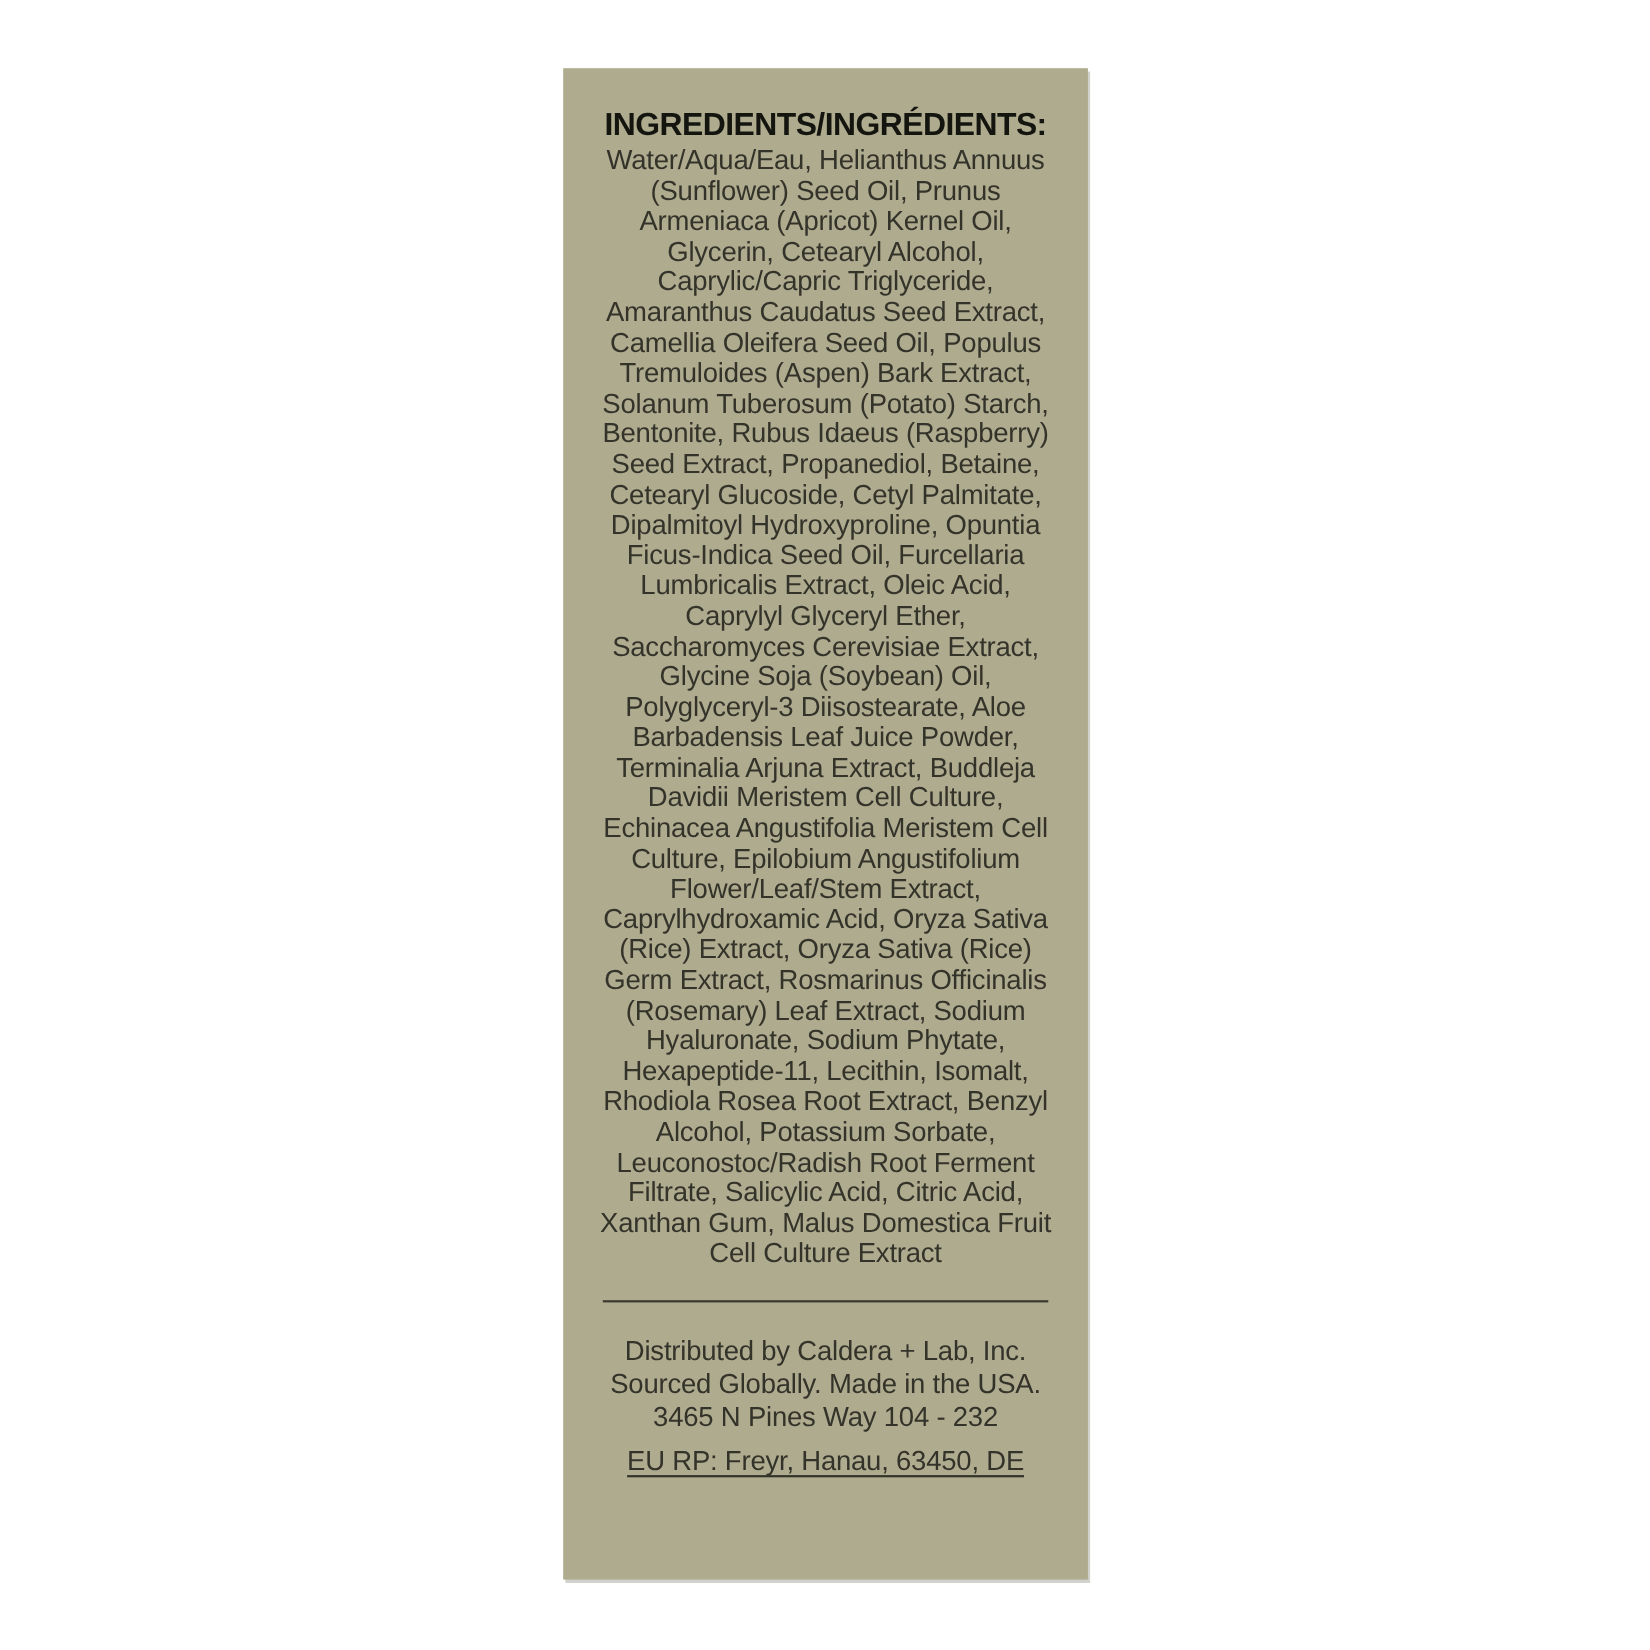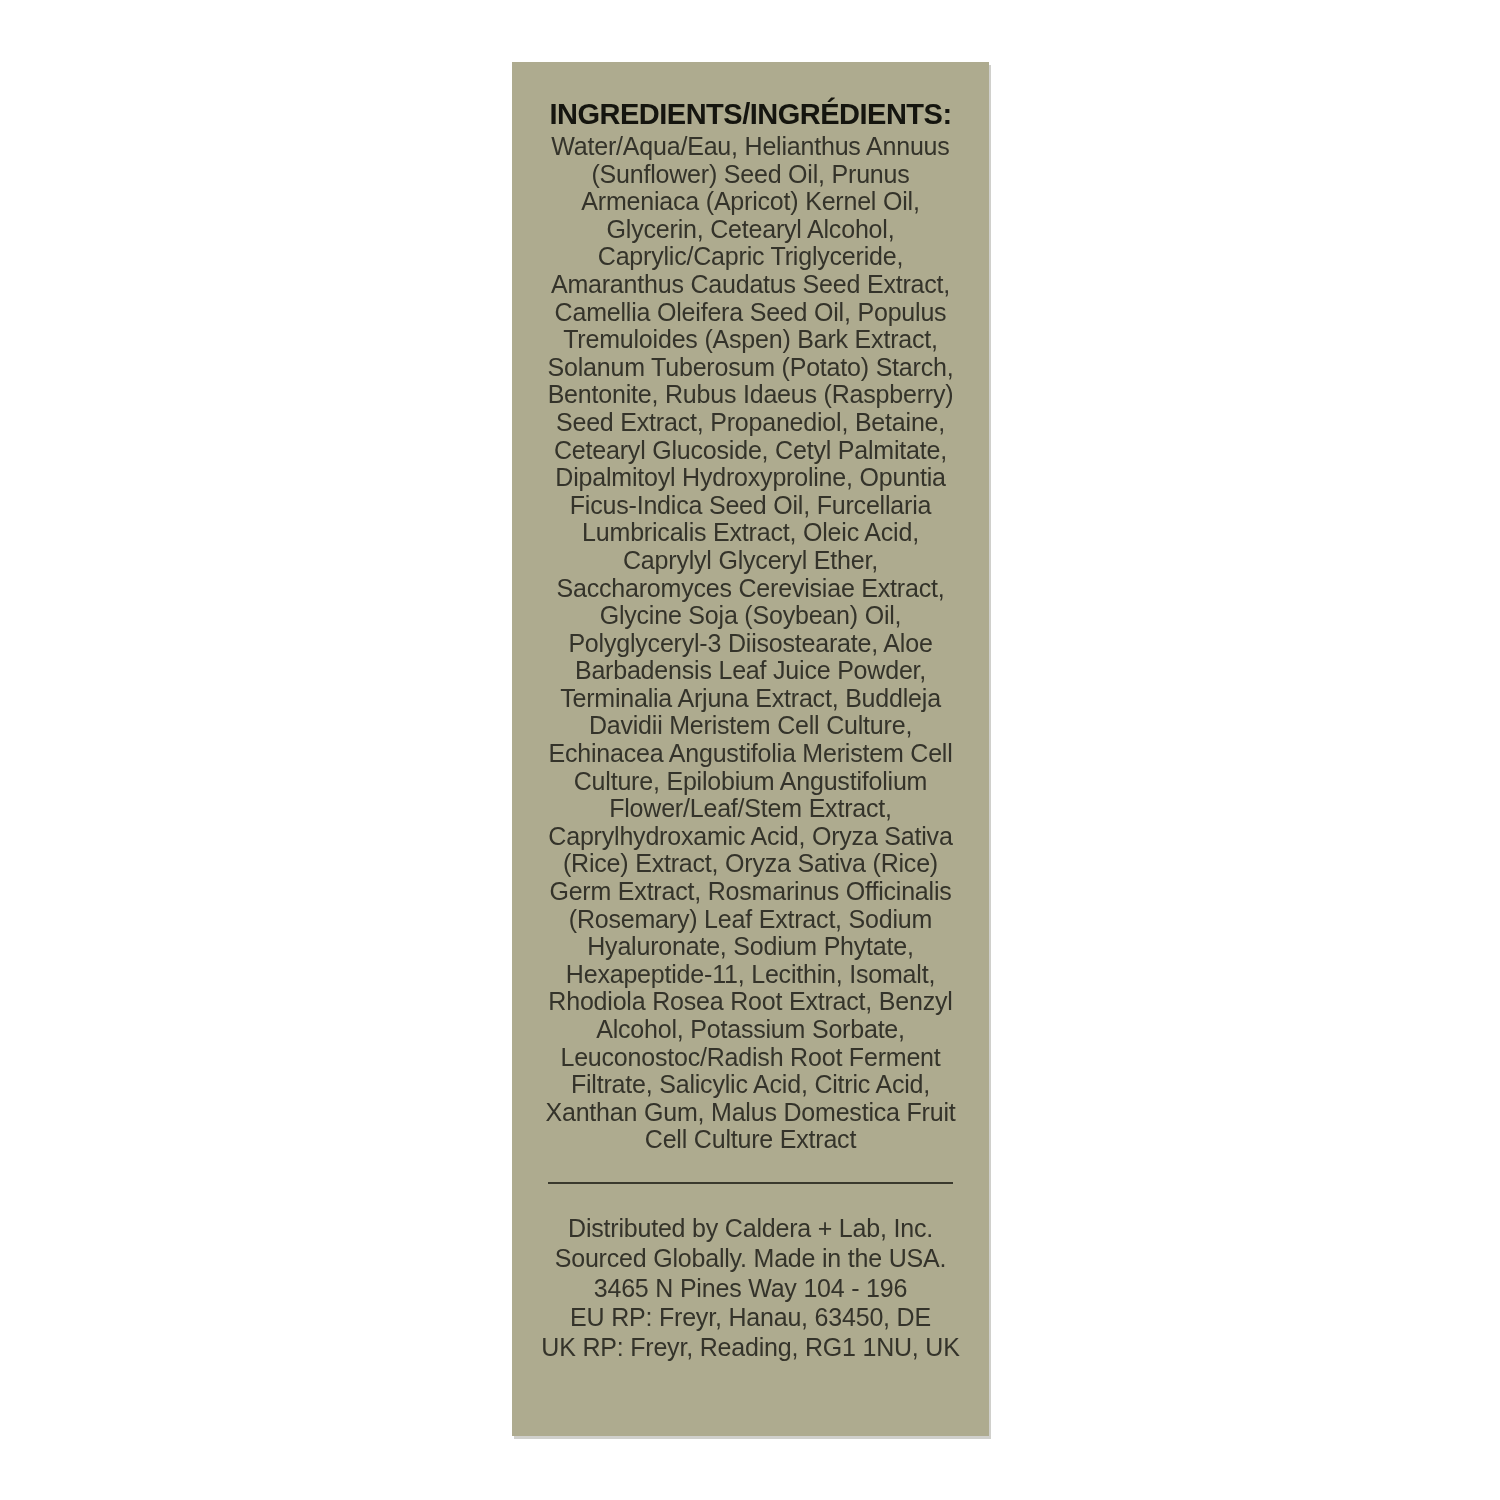--- a/index.html
+++ b/index.html
@@ -55,22 +55,24 @@
   }
   .footer {
     margin-top: 30px;
     font-size: 25px;
     line-height: 29.8px;
     letter-spacing: -0.2px;
     color: #34332a;
   }
   .footer .f-line { white-space: nowrap; }
   .footer .underlined {
+    text-decoration: underline;
     text-underline-offset: 5px;
     text-decoration-thickness: 1.5px;
+    margin-top: 11px;
   }
 </style>
 </head>
 <body>
 
 <div class="stage">
   <section class="label-panel">
     <h1 class="panel-heading">INGREDIENTS/INGRÉDIENTS:</h1>
 
     <p class="ingredients">Water/Aqua/Eau, Helianthus Annuus
@@ -109,18 +111,17 @@
 Leuconostoc/Radish Root Ferment
 Filtrate, Salicylic Acid, Citric Acid,
 Xanthan Gum, Malus Domestica Fruit
 Cell Culture Extract</p>
 
     <hr class="divider">
 
     <div class="footer">
       <div class="f-line">Distributed by Caldera + Lab, Inc.</div>
       <div class="f-line">Sourced Globally. Made in the USA.</div>
-      <div class="f-line">3465 N Pines Way 104 - 196</div>
+      <div class="f-line">3465 N Pines Way 104 - 232</div>
       <div class="f-line underlined">EU RP: Freyr, Hanau, 63450, DE</div>
-      <div class="f-line">UK RP: Freyr, Reading, RG1 1NU, UK</div>
     </div>
   </section>
 </div>
 
 </body></html>

